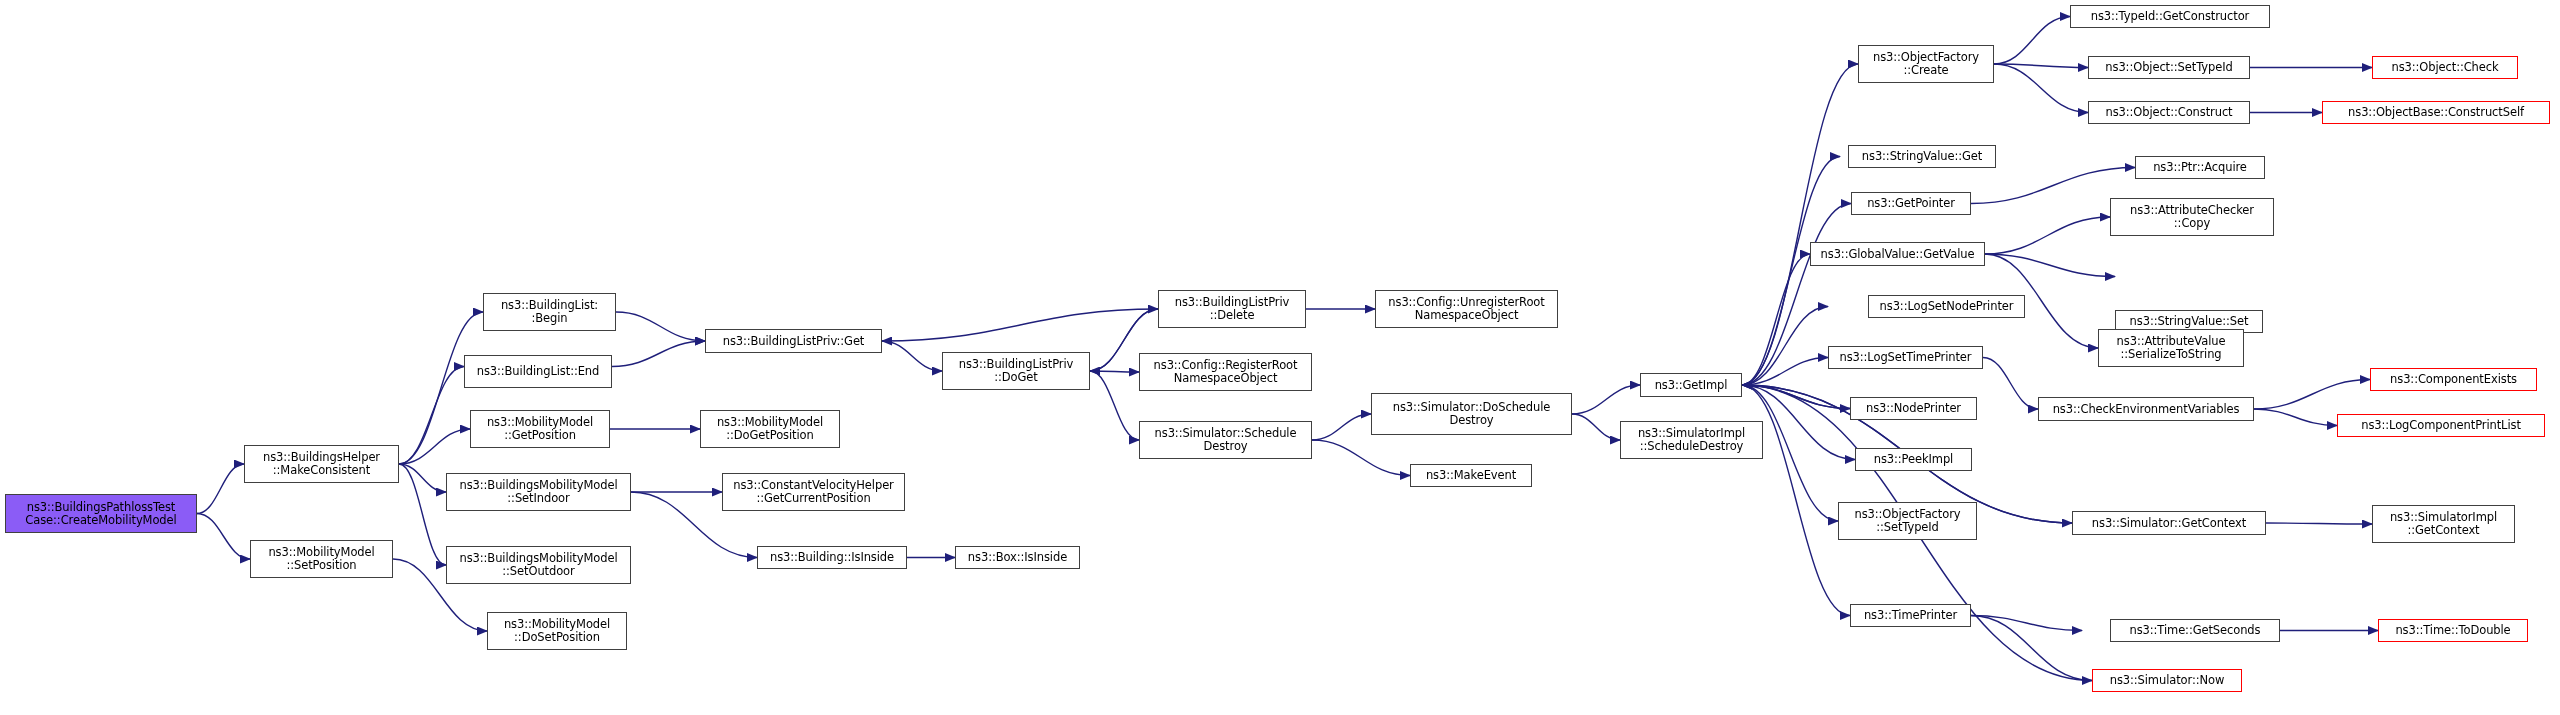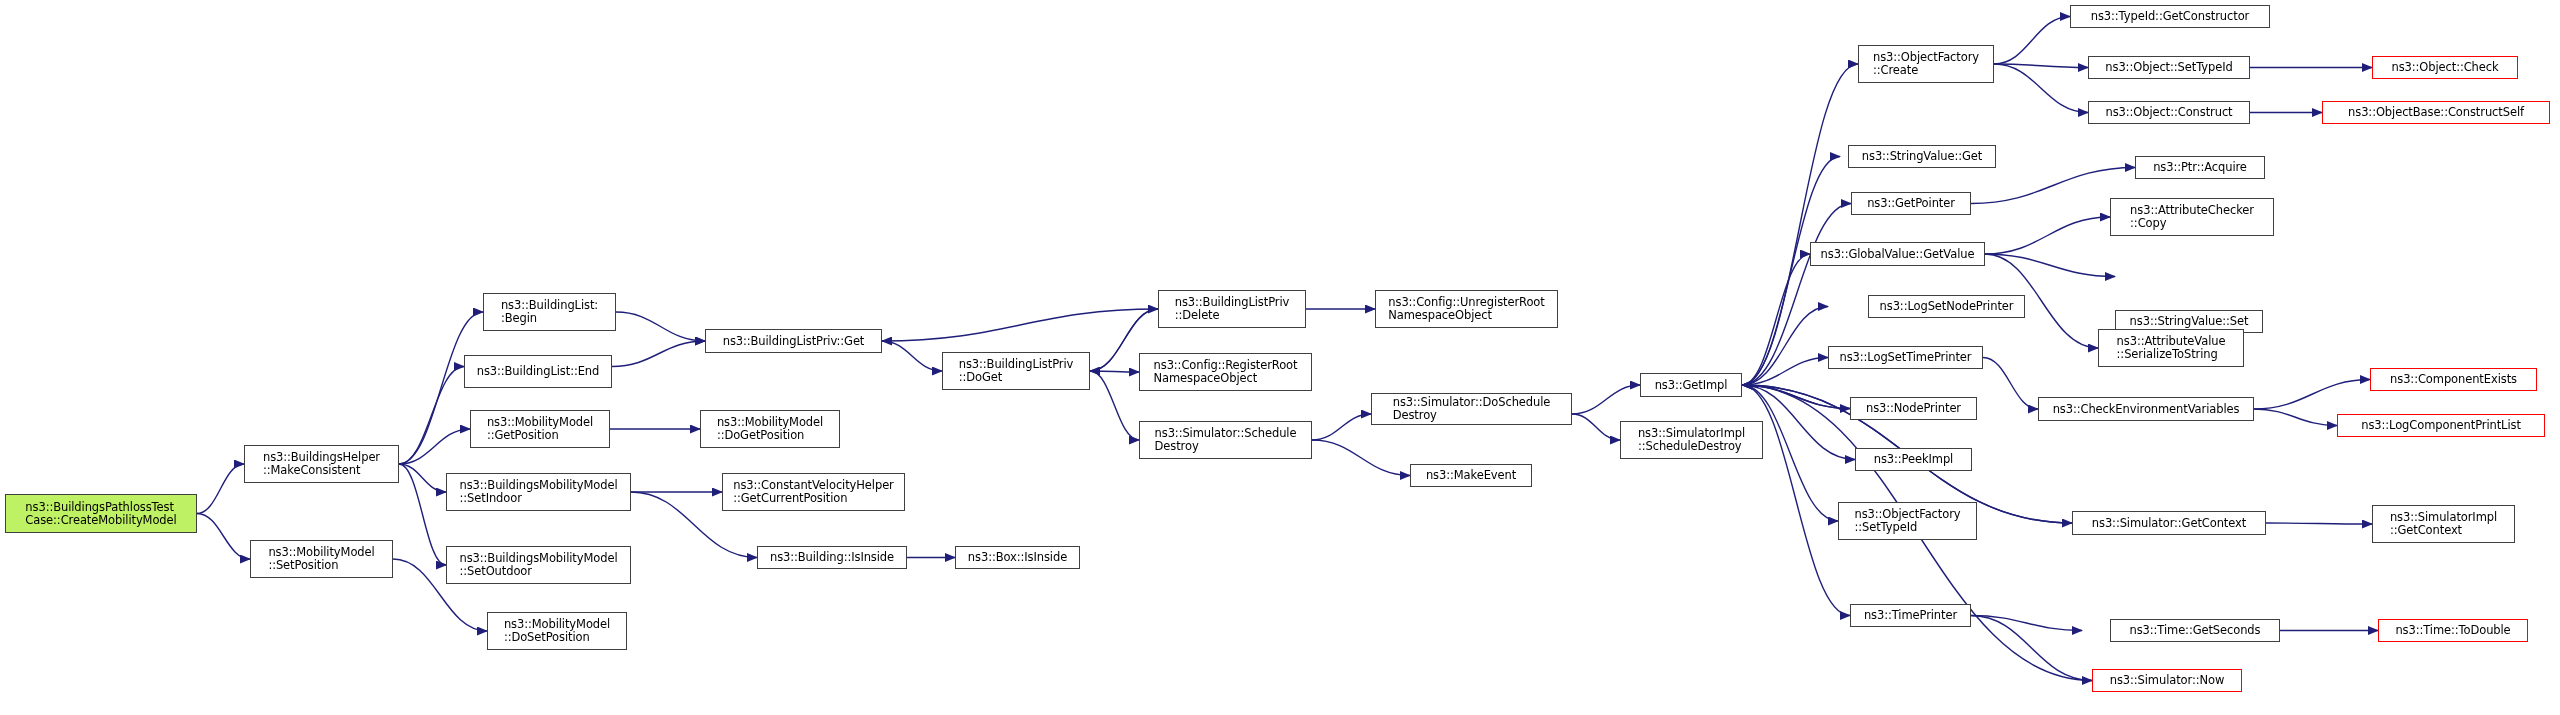--- a/index.html
+++ b/index.html
@@ -2,25 +2,25 @@
 <html><head>
 <meta charset="utf-8">
 <style>
   html,body{margin:0;padding:0;background:#ffffff;}
   body{font-family:"DejaVu Sans","Liberation Sans",sans-serif;}
   #canvas{position:relative;width:2560px;height:715px;background:#ffffff;overflow:hidden;}
   svg#edges{position:absolute;left:0;top:0;width:2560px;height:715px;pointer-events:none;}
   .node{
     position:absolute;box-sizing:border-box;
     border:1px solid #404040;background:#ffffff;
-    display:flex;align-items:center;justify-content:center;
+    display:flex;align-items:center;justify-content:center;text-align:center;
     font-size:11.5px;line-height:13px;color:#000000;
     letter-spacing:-0.1px;white-space:pre-line;padding:1px 3px;
   }
-  .node.root{background:#bef264;border:1px solid #404040;}
+  .node.root{background:#8b5cf6;border:1px solid #404040;}
   .node.redbox{border:1px solid #ff0000;}
   .edge{fill:none;stroke:#1f1f7a;stroke-width:1.4px;}
   .arrowhead{fill:#1f1f7a;}
 </style>
 </head>
 <body>
 
 <div id="canvas">
   <svg id="edges" viewBox="0 0 2560 715">
     <defs>
@@ -114,21 +114,21 @@
       <div class="node" style="left: 942px; top: 352px; width: 148px; height: 38px;">ns3::BuildingListPriv
 ::DoGet</div>
       <div class="node" style="left: 1158px; top: 290px; width: 148px; height: 38px;">ns3::BuildingListPriv
 ::Delete</div>
       <div class="node" style="left: 1139px; top: 353px; width: 173px; height: 38px;">ns3::Config::RegisterRoot
 NamespaceObject</div>
       <div class="node" style="left: 1139px; top: 421px; width: 173px; height: 38px;">ns3::Simulator::Schedule
 Destroy</div>
       <div class="node" style="left: 1375px; top: 290px; width: 183px; height: 38px;">ns3::Config::UnregisterRoot
 NamespaceObject</div>
-      <div class="node" style="left: 1371px; top: 393px; width: 201px; height: 32px;">ns3::Simulator::DoSchedule
+      <div class="node" style="left: 1371px; top: 393px; width: 201px; height: 42px;">ns3::Simulator::DoSchedule
 Destroy</div>
       <div class="node" style="left: 1410px; top: 464px; width: 122px; height: 23px;">ns3::MakeEvent</div>
       <div class="node" style="left: 1640px; top: 373px; width: 102px; height: 24px;">ns3::GetImpl</div>
       <div class="node" style="left: 1620px; top: 421px; width: 143px; height: 38px;">ns3::SimulatorImpl
 ::ScheduleDestroy</div>
       <div class="node" style="left: 1858px; top: 45px; width: 136px; height: 38px;">ns3::ObjectFactory
 ::Create</div>
       <div class="node" style="left: 1840px; top: 145px; width: 148px; height: 23px; margin-left: 8px;">ns3::StringValue::Get</div>
       <div class="node" style="left: 1851px; top: 192px; width: 120px; height: 23px;">ns3::GetPointer</div>
       <div class="node" style="left: 1810px; top: 242px; width: 175px; height: 24px;">ns3::GlobalValue::GetValue</div>

